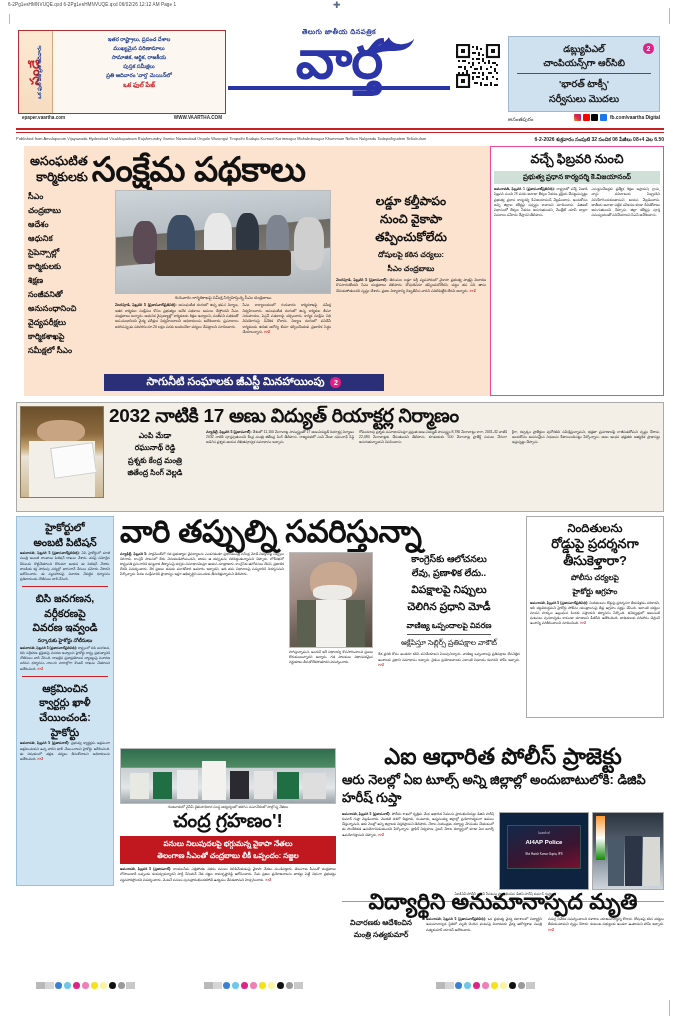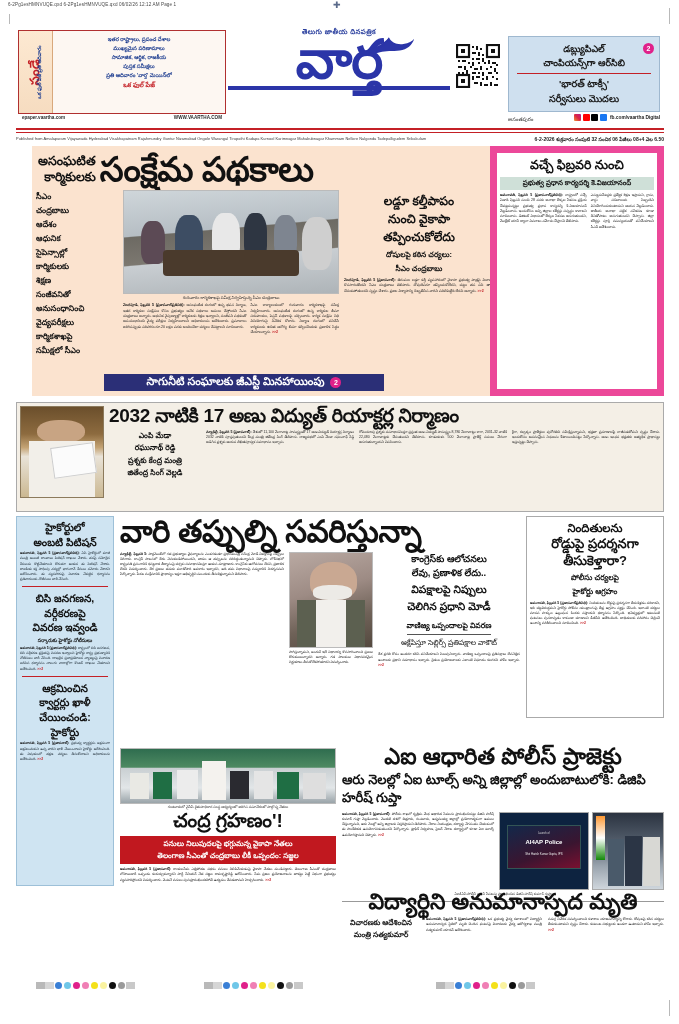--- a/index.html
+++ b/index.html
@@ -85,21 +85,21 @@
 
   .mast-hr { position:absolute; left:0; top:108px; width:648px; height:2.2px; background:#c42026; }
   .mast-hr2 { position:absolute; left:0; top:112px; width:648px; height:.8px; background:#c42026; }
 
   .pubrow { position:absolute; left:0; top:116px; width:648px; display:flex; justify-content:space-between; }
   .pubrow .cities { font-size:3.9px; color:#3a3a3a; letter-spacing:.05px; }
   .pubrow .issue { font-size:5px; color:#1a1a1a; font-weight:bold; }
 
   
   .lead { position:absolute; left:0; top:126px; width:648px; height:250px; }
-  .lead-left { position:absolute; left:16px; top:0; width:470px; height:250px; background:#fbe3cf; }
+  .lead-left { position:absolute; left:8px; top:0; width:470px; height:250px; background:#fbe3cf; }
   .lead-head { display:flex; align-items:center; padding:6px 4px 2px 6px; }
   .lead-kicker { font-size:12.5px; font-weight:bold; color:#111; line-height:1.25; text-align:right; padding-right:4px; }
   .lead-title { font-size:34px; font-weight:bold; color:#111; line-height:1.05; letter-spacing:-.5px; }
 
   .lead-body { display:flex; padding:0 4px 0 4px; gap:5px; }
   .bullets { width:82px; text-align:left; }
   .bullets div { font-size:8px; color:#111; font-weight:bold; line-height:1.75; }
 
   .lead-photo { width:216px; }
   .photo-frame {
@@ -121,21 +121,21 @@
   .strip {
     position:absolute; left:88px; top:228px; width:280px; height:17px;
     background:#2b2f77; display:flex; align-items:center; justify-content:center; gap:6px;
   }
   .strip span { color:#fff; font-size:11px; font-weight:bold; }
   .strip .badge{
     width:11px;height:11px;border-radius:50%;background:#e0218a;color:#fff;
     font-size:7px;font-weight:bold;display:flex;align-items:center;justify-content:center;
   }
 
-  .lead-right { position:absolute; left:474px; top:0; width:174px; height:250px; border:7px solid #ec4899; background:#fff; padding:3px; }
+  .lead-right { position:absolute; left:474px; top:0; width:174px; height:250px; border:1px solid #ec4899; background:#fff; padding:3px;font-family:Liberation Serif, serif; }
   .lr-h1 { font-size:12.5px; font-weight:bold; text-align:center; color:#111; line-height:1.45; }
   .lr-h2 { font-size:14.5px; font-weight:bold; text-align:center; color:#111; line-height:1.3; margin-top:1px; }
   .lr-band { background:#cfe0d8; text-align:center; font-size:7px; font-weight:bold; padding:2px 0; margin-top:3px; color:#111; }
   .lr-cols { display:flex; gap:4px; margin-top:3px; }
   .lr-cols p { font-size:3.5px; line-height:1.5; text-align:justify; color:#2a2a2a; }
 
   
   .nuke { position:absolute; left:0; top:382px; width:648px; height:110px; border:1px solid #aaa; background:#f4efe6; padding:3px; }
   .nuke-top { display:flex; gap:5px; }
   .nuke-photo { width:84px; height:92px; border:1px solid #8c7a5c; position:relative; overflow:hidden;

